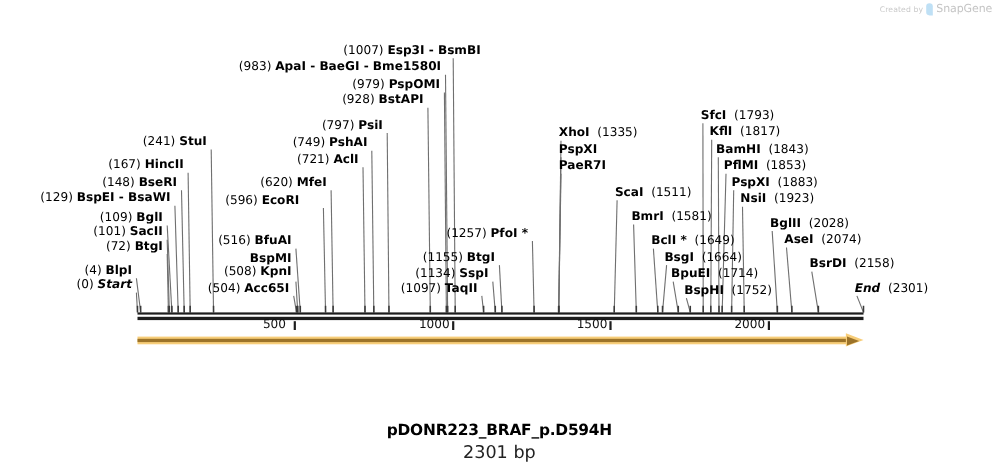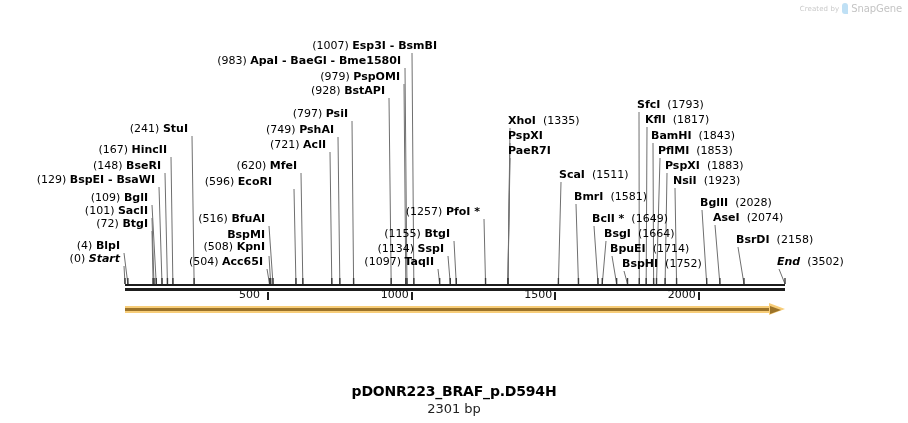--- a/index.html
+++ b/index.html
@@ -171,21 +171,21 @@
     font-family: "DejaVu Sans", sans-serif;
     color: #000;
     letter-spacing: -.2px;
   }
   #plasmid-length {
     position: absolute;
     left: 0;
     top: 401px;
     width: 908px;
     text-align: center;
-    font-size: 13px;
+    font-size: 16px;
     font-family: "DejaVu Sans", sans-serif;
     color: #222;
   }
 </style>
 </head>
 <body>
 
 <div id="watermark">
   <span class="created-by">Created by</span>
   <span class="sg-logo"></span>
@@ -323,21 +323,21 @@
       <div class="enz-label" style="top: 258px; left: 622px;"><span class="nm">BspHI</span>&nbsp;&nbsp;<span class="pos">(1752)</span></div>
       <div class="enz-label" style="top: 99px; left: 637px;"><span class="nm">SfcI</span>&nbsp;&nbsp;<span class="pos">(1793)</span></div>
       <div class="enz-label" style="top: 114px; left: 645px;"><span class="nm">KflI</span>&nbsp;&nbsp;<span class="pos">(1817)</span></div>
       <div class="enz-label" style="top: 130px; left: 651px;"><span class="nm">BamHI</span>&nbsp;&nbsp;<span class="pos">(1843)</span></div>
       <div class="enz-label" style="top: 145px; left: 658px;"><span class="nm">PflMI</span>&nbsp;&nbsp;<span class="pos">(1853)</span></div>
       <div class="enz-label" style="top: 160px; left: 665px;"><span class="nm">PspXI</span>&nbsp;&nbsp;<span class="pos">(1883)</span></div>
       <div class="enz-label" style="top: 175px; left: 673px;"><span class="nm">NsiI</span>&nbsp;&nbsp;<span class="pos">(1923)</span></div>
       <div class="enz-label" style="top: 197px; left: 700px;"><span class="nm">BglII</span>&nbsp;&nbsp;<span class="pos">(2028)</span></div>
       <div class="enz-label" style="top: 212px; left: 713px;"><span class="nm">AseI</span>&nbsp;&nbsp;<span class="pos">(2074)</span></div>
       <div class="enz-label" style="top: 234px; left: 736px;"><span class="nm">BsrDI</span>&nbsp;&nbsp;<span class="pos">(2158)</span></div>
-      <div class="enz-label italic" style="top: 256px; left: 777px;"><span class="nm">End</span>&nbsp;&nbsp;<span class="pos">(3502)</span></div>
+      <div class="enz-label italic" style="top: 256px; left: 777px;"><span class="nm">End</span>&nbsp;&nbsp;<span class="pos">(2301)</span></div>
     </div>
 
   <div id="ruler">
     <div class="bar-top"></div>
     <div class="bar-bot"></div>
   </div>
   <div id="axis-layer">
       <div class="axis-tick" style="left: 267.416px;"></div>
       <div class="axis-tick-label" style="left: 262px;">500</div>
       <div class="axis-tick" style="left: 410.832px;"></div>

